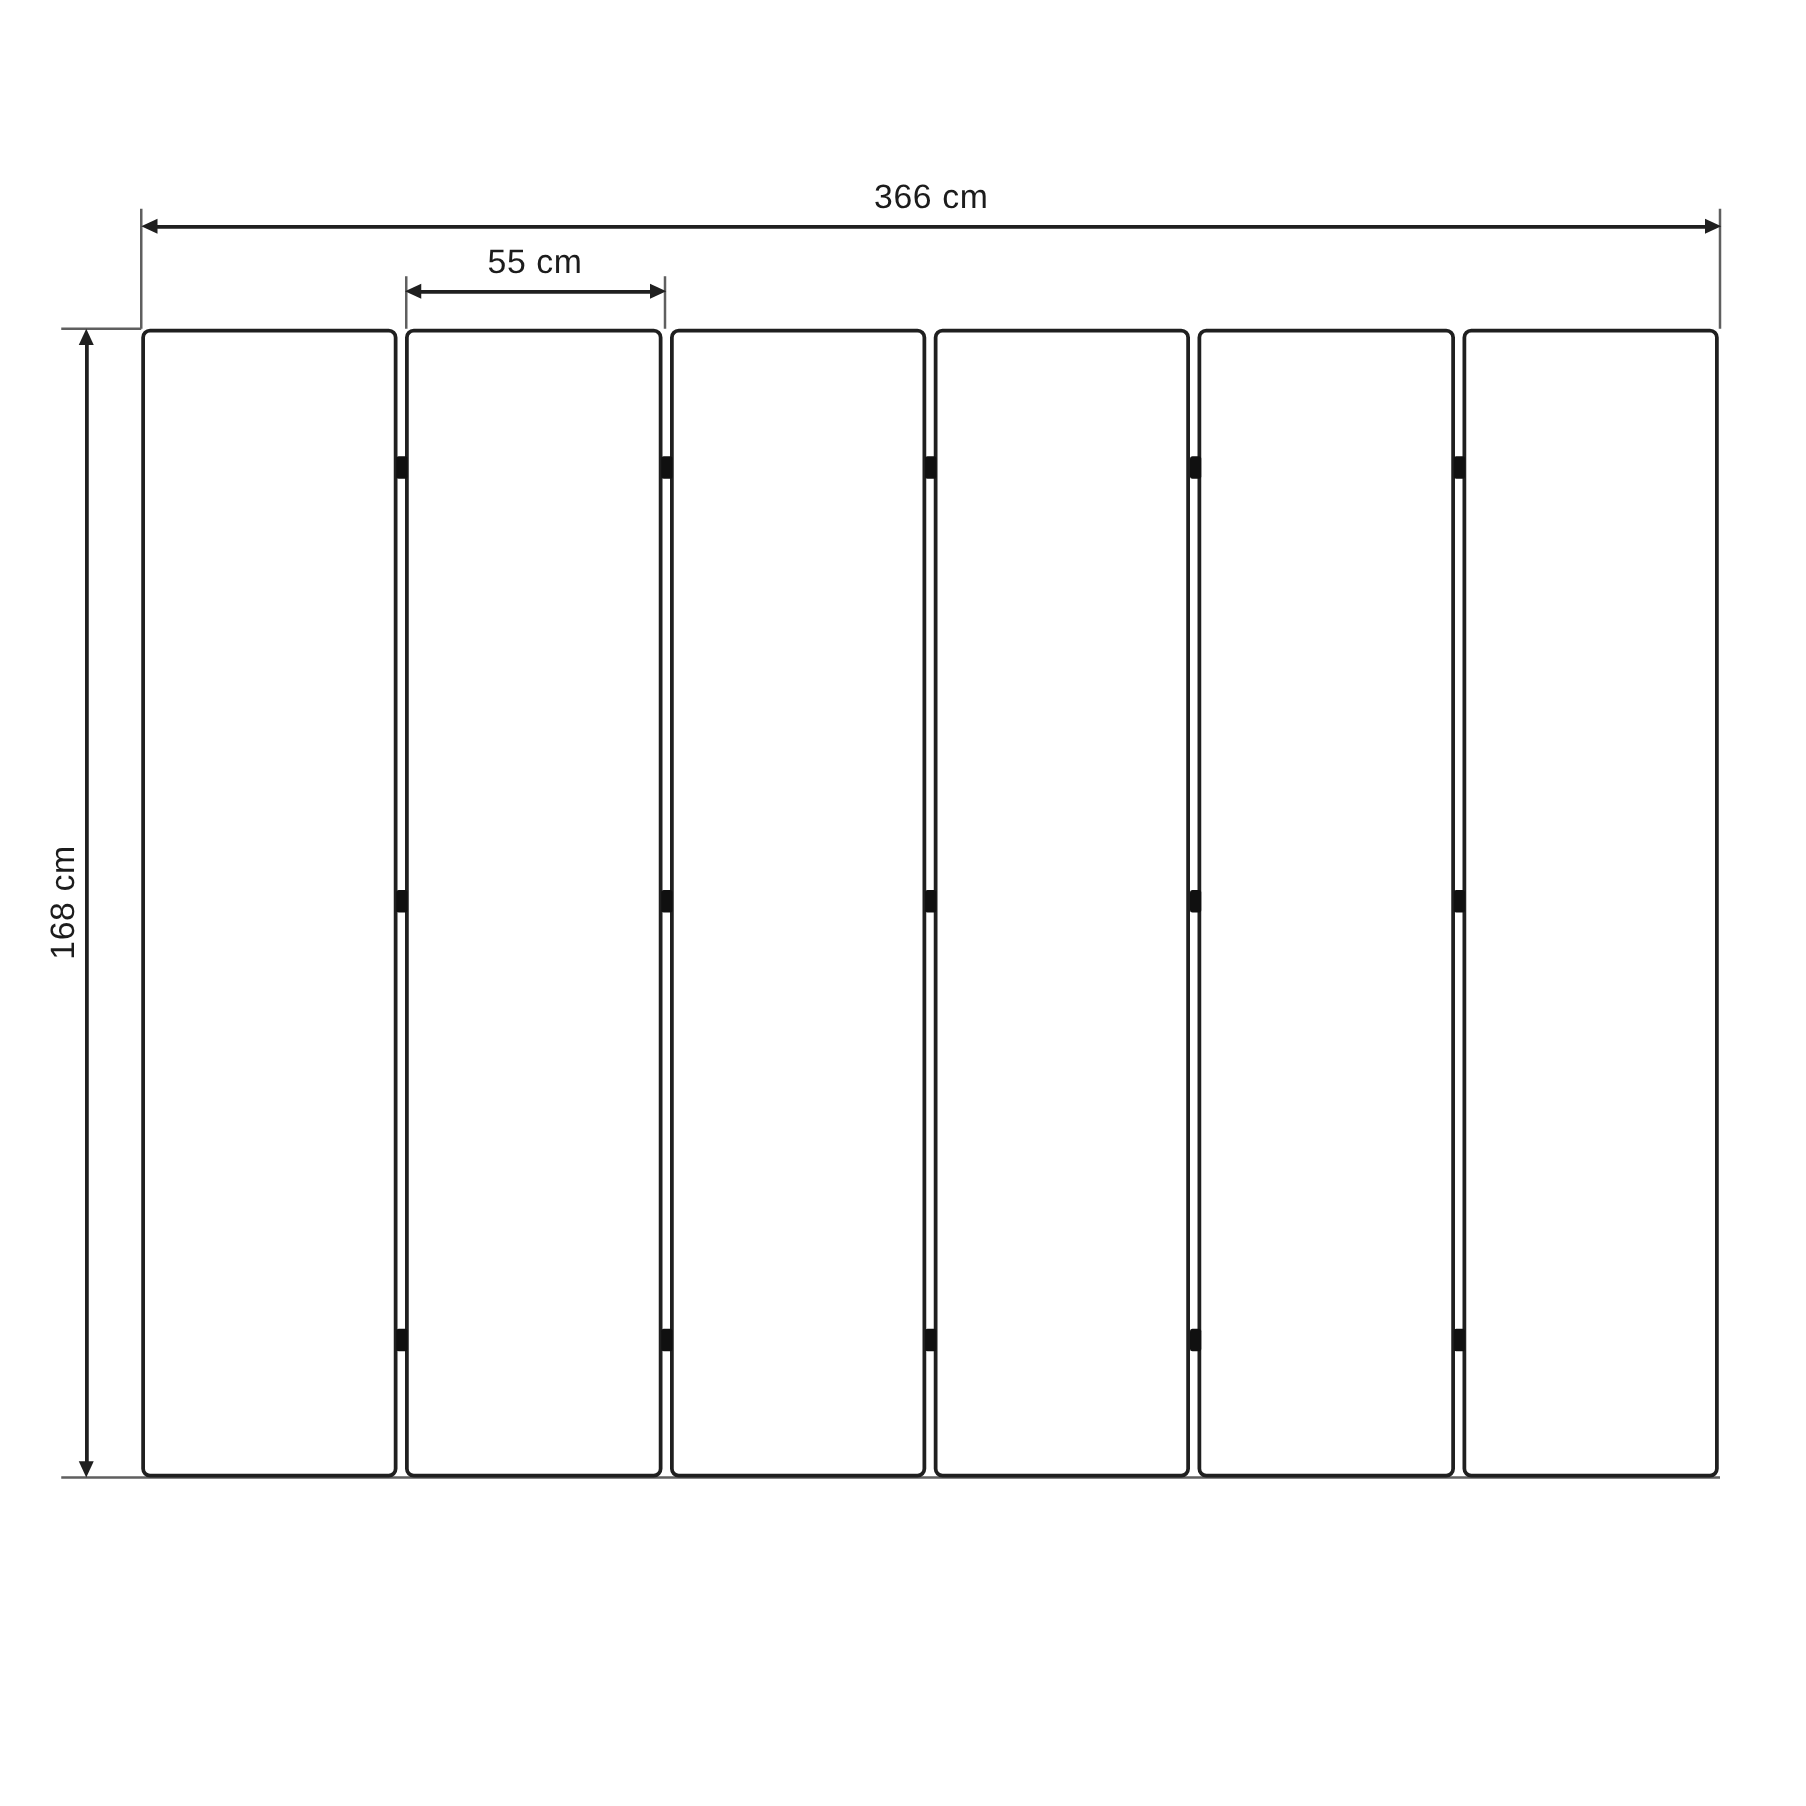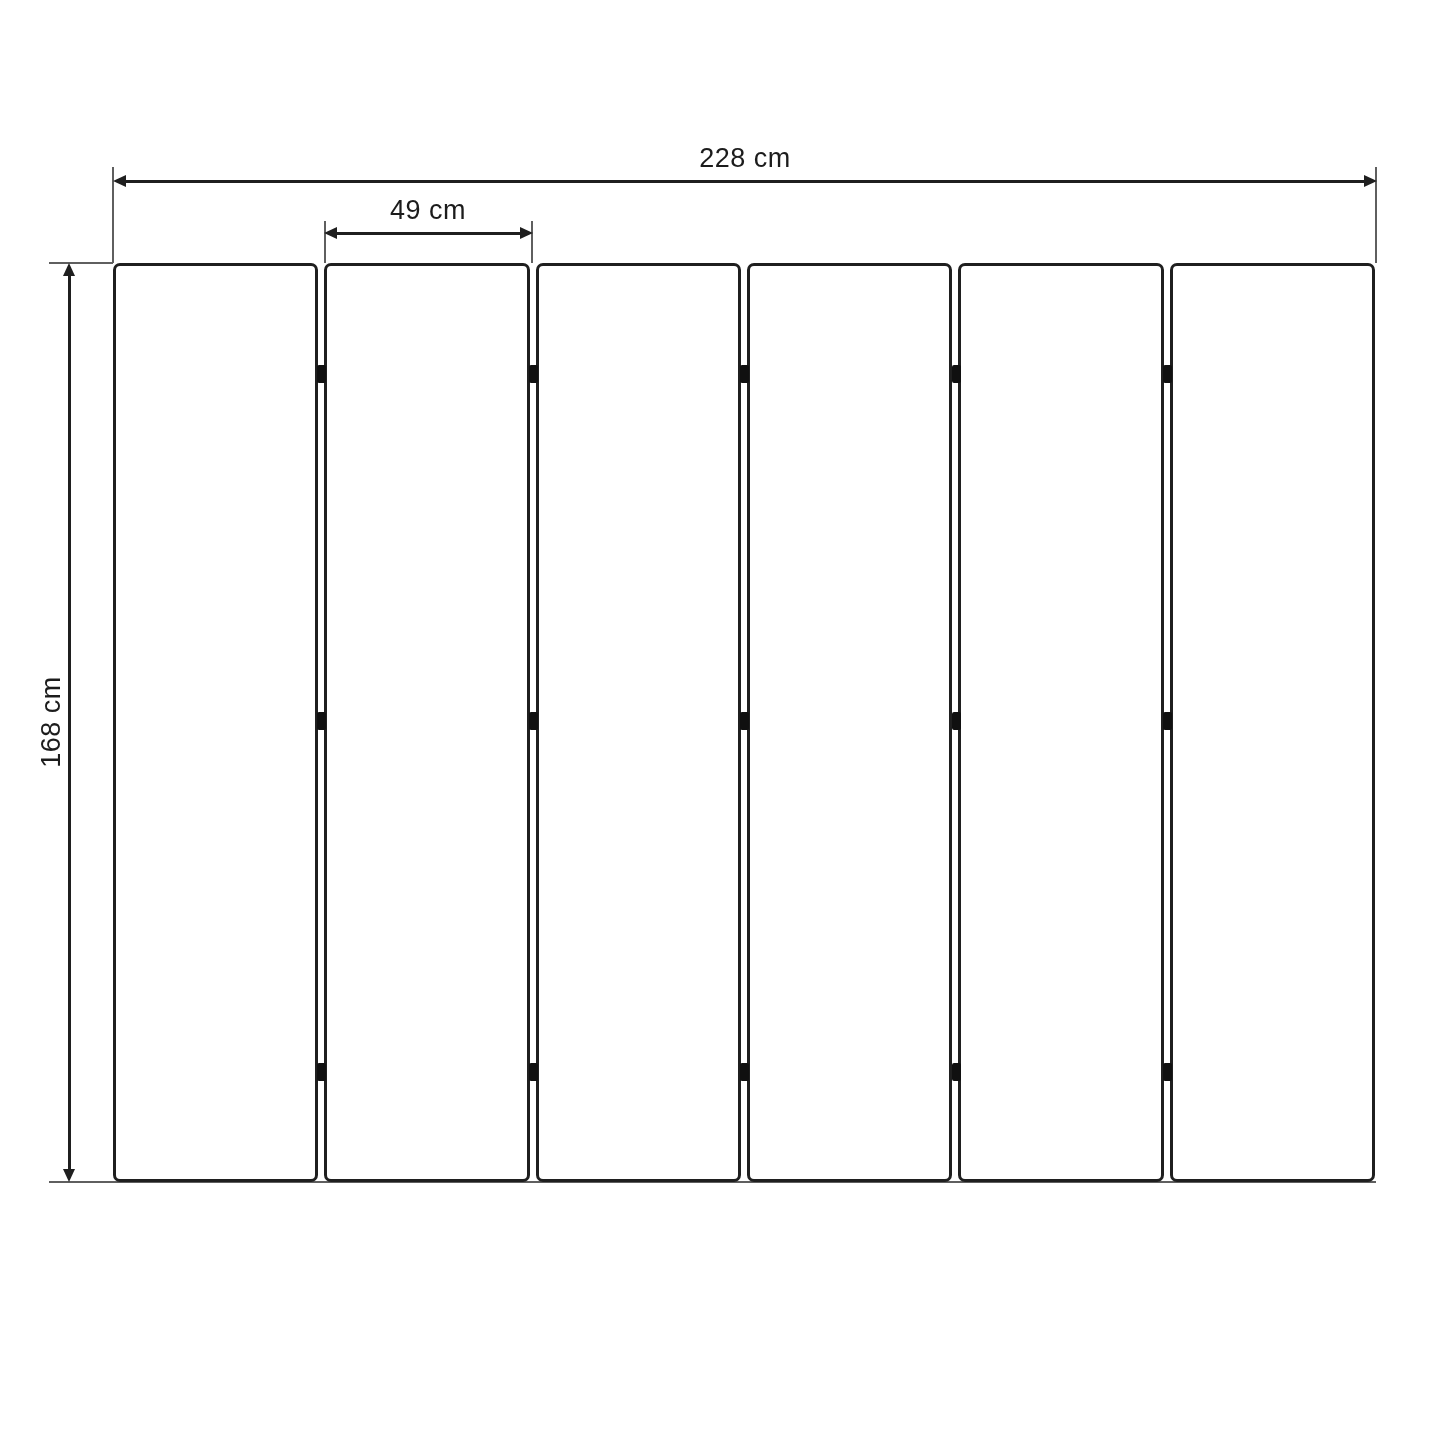--- a/index.html
+++ b/index.html
@@ -105,28 +105,28 @@
       <div class="hinge r2"></div>
       <div class="hinge r3"></div>
     </div>
   </div>
 
   <div class="dim h" style="left:113px;top:174.5px;width:1264px">
     <span class="arr left"></span>
     <span class="shaft"></span>
     <span class="arr right"></span>
   </div>
-  <div class="dim-label" style="left:745px;top:158px">228 cm</div>
+  <div class="dim-label" style="left:745px;top:158px">366 cm</div>
 
   <div class="dim h" style="left:324px;top:226.5px;width:209px">
     <span class="arr left"></span>
     <span class="shaft"></span>
     <span class="arr right"></span>
   </div>
-  <div class="dim-label" style="left:428px;top:210px">49 cm</div>
+  <div class="dim-label" style="left:428px;top:210px">55 cm</div>
 
   <div class="dim v" style="left:62.5px;top:263px;height:919px">
     <span class="arr up"></span>
     <span class="shaft"></span>
     <span class="arr down"></span>
   </div>
   <div class="dim-label rot" style="left:51px;top:722px">168 cm</div>
 
 </div>
 

